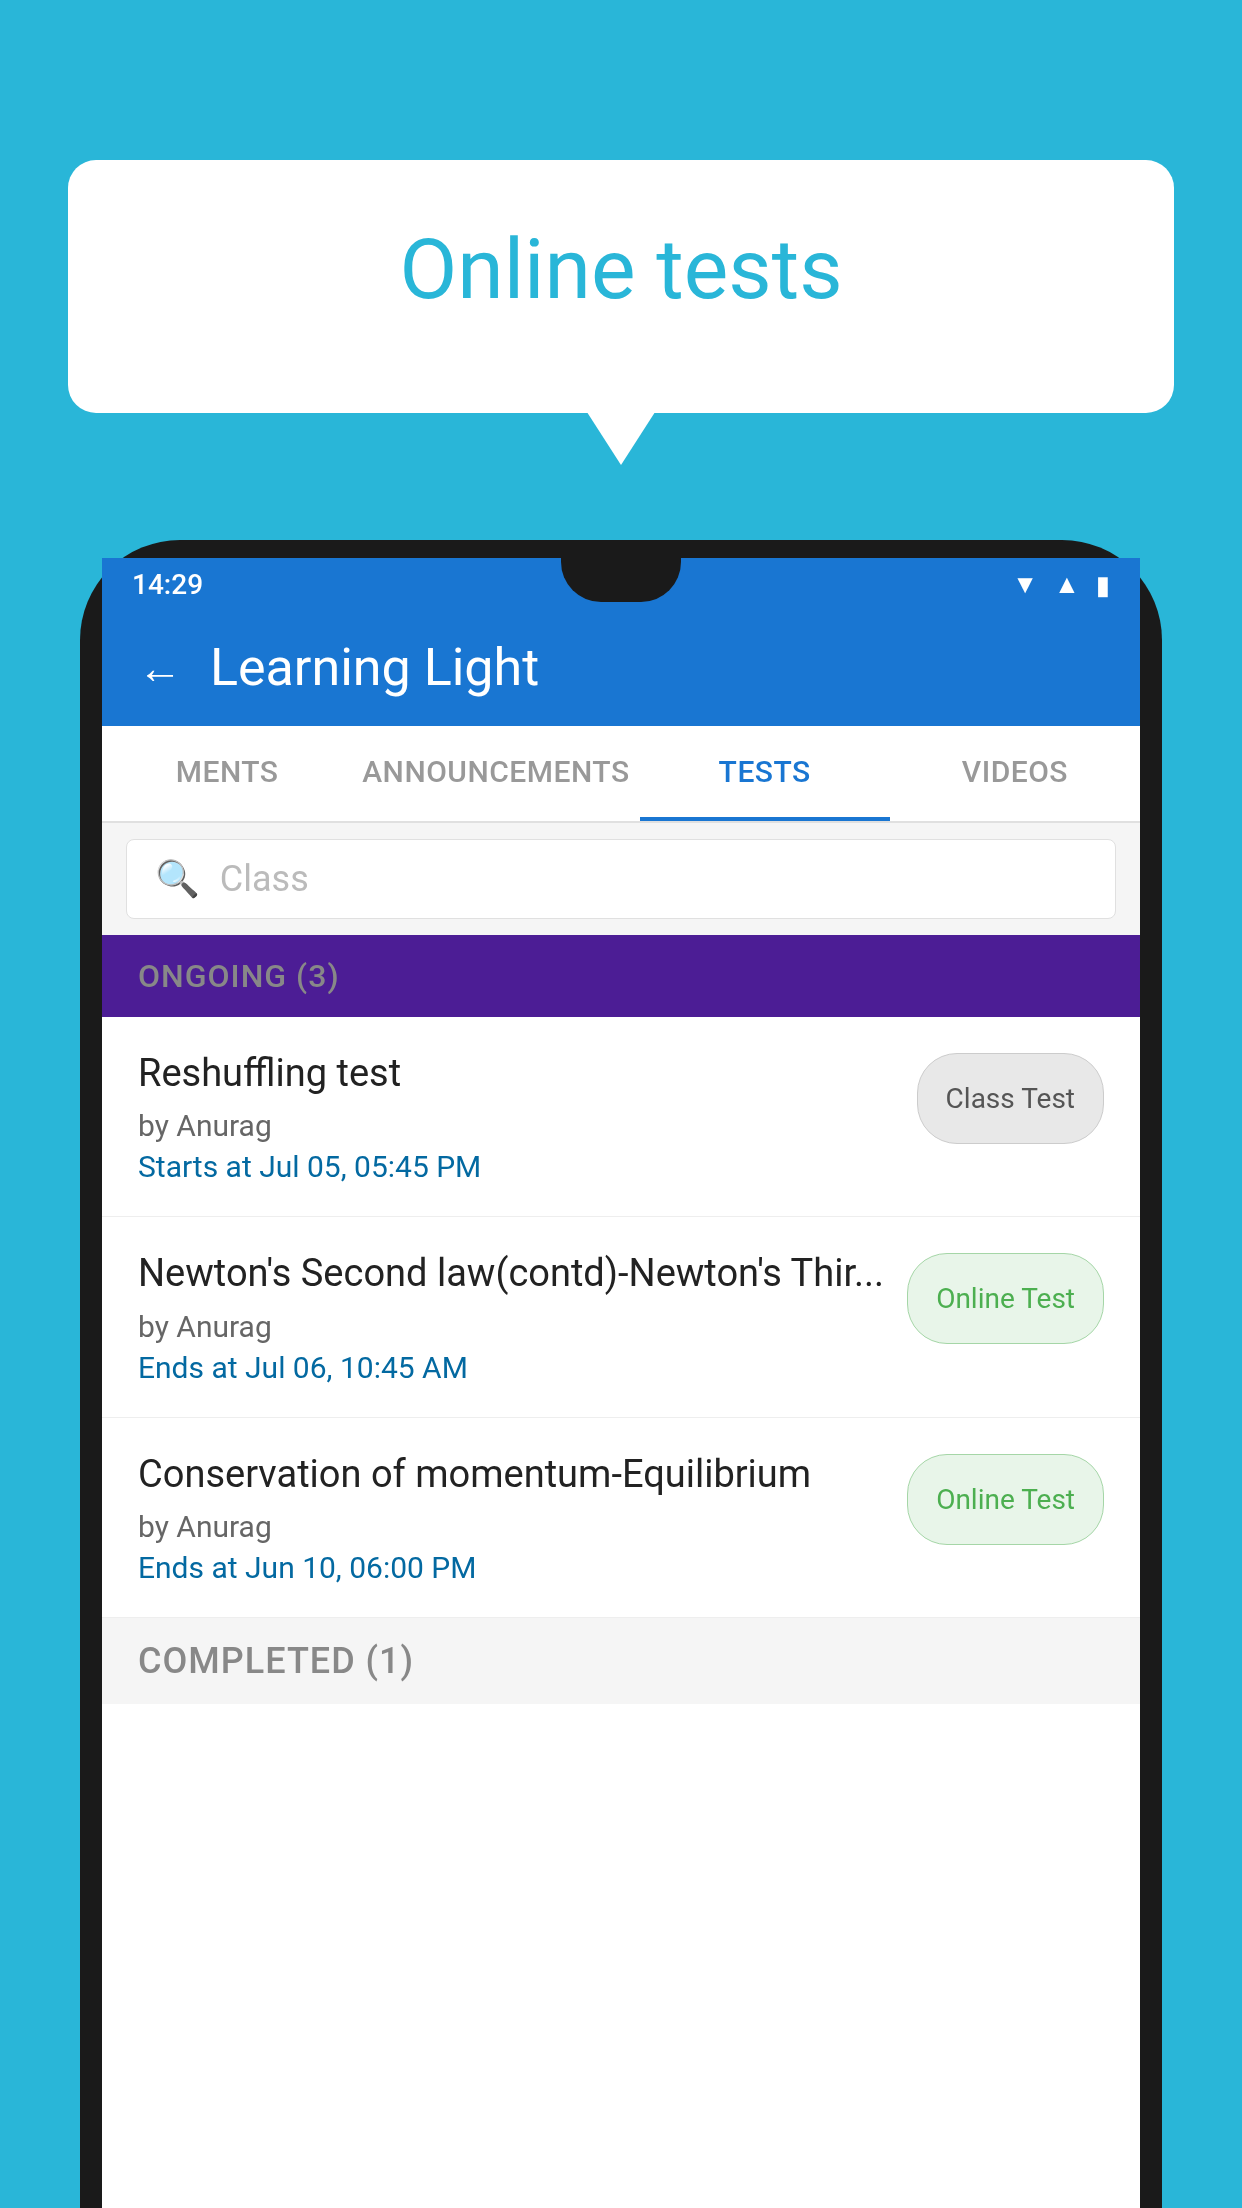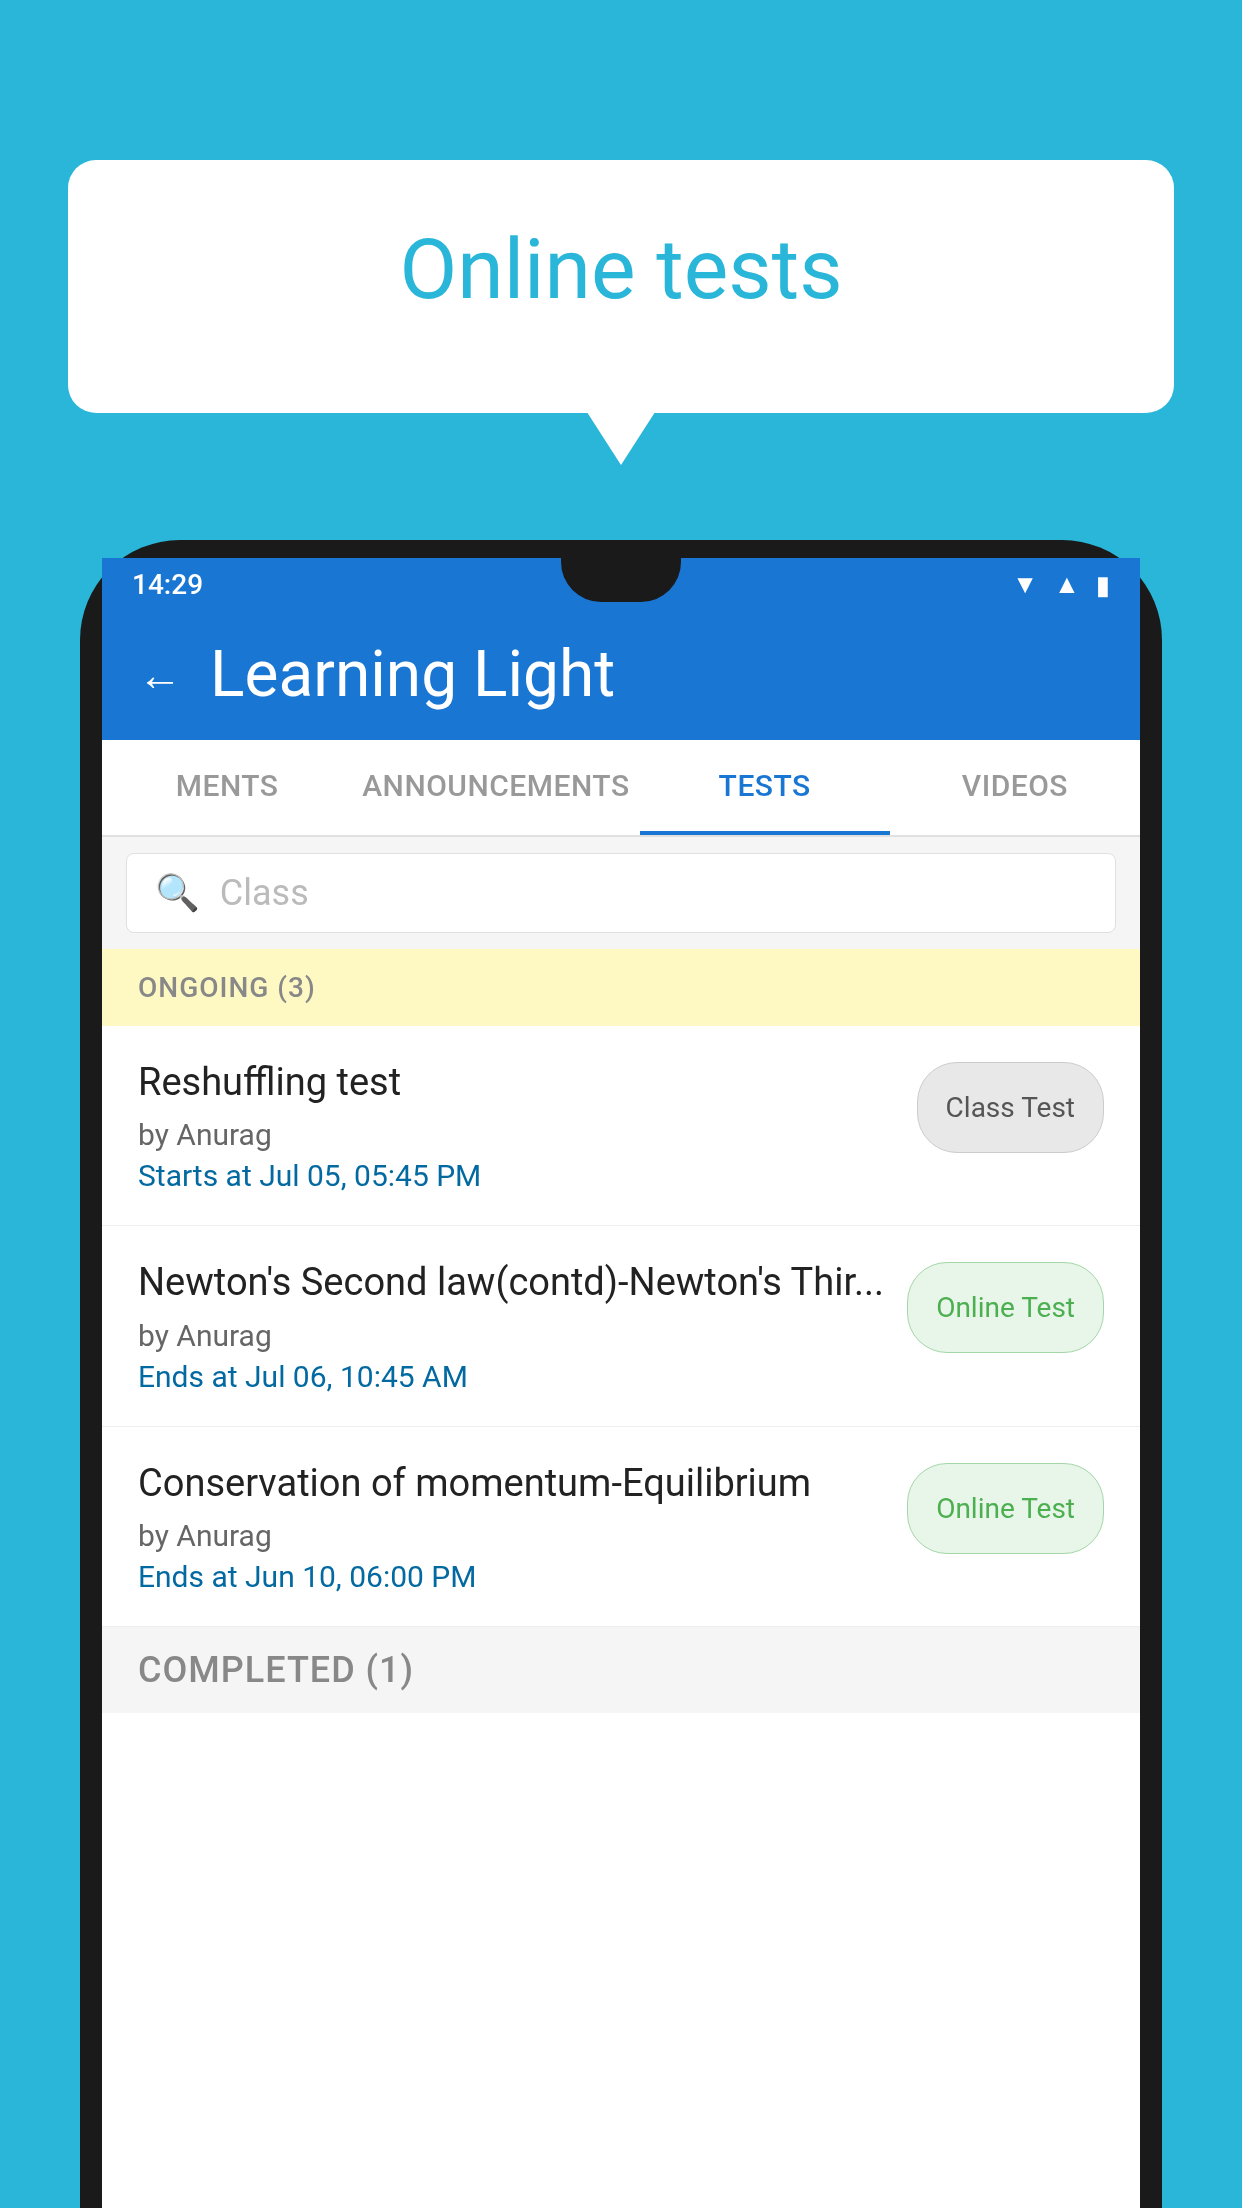--- a/index.html
+++ b/index.html
@@ -113,21 +113,21 @@
       align-items: center;
       gap: 28px;
     }
     .back-arrow {
       color: white;
       font-size: 44px;
       cursor: pointer;
     }
     .app-title {
       color: white;
-      font-size: 64px;
+      font-size: 52px;
       font-weight: 400;
     }
 
     
     .tabs-bar {
       background: white;
       display: flex;
       border-bottom: 2px solid #e0e0e0;
       overflow: hidden;
     }
@@ -165,23 +165,23 @@
       font-size: 36px;
       color: #aaa;
     }
     .search-placeholder {
       font-size: 36px;
       color: #bbb;
     }
 
     
     .section-header {
-      background: #fef9c3;
+      background: #4c1d95;
       padding: 22px 36px;
-      font-size: 28px;
+      font-size: 32px;
       color: #888;
       font-weight: 500;
       letter-spacing: 1px;
     }
 
     
     .test-item {
       background: white;
       padding: 32px 36px;
       border-bottom: 1px solid #eee;

